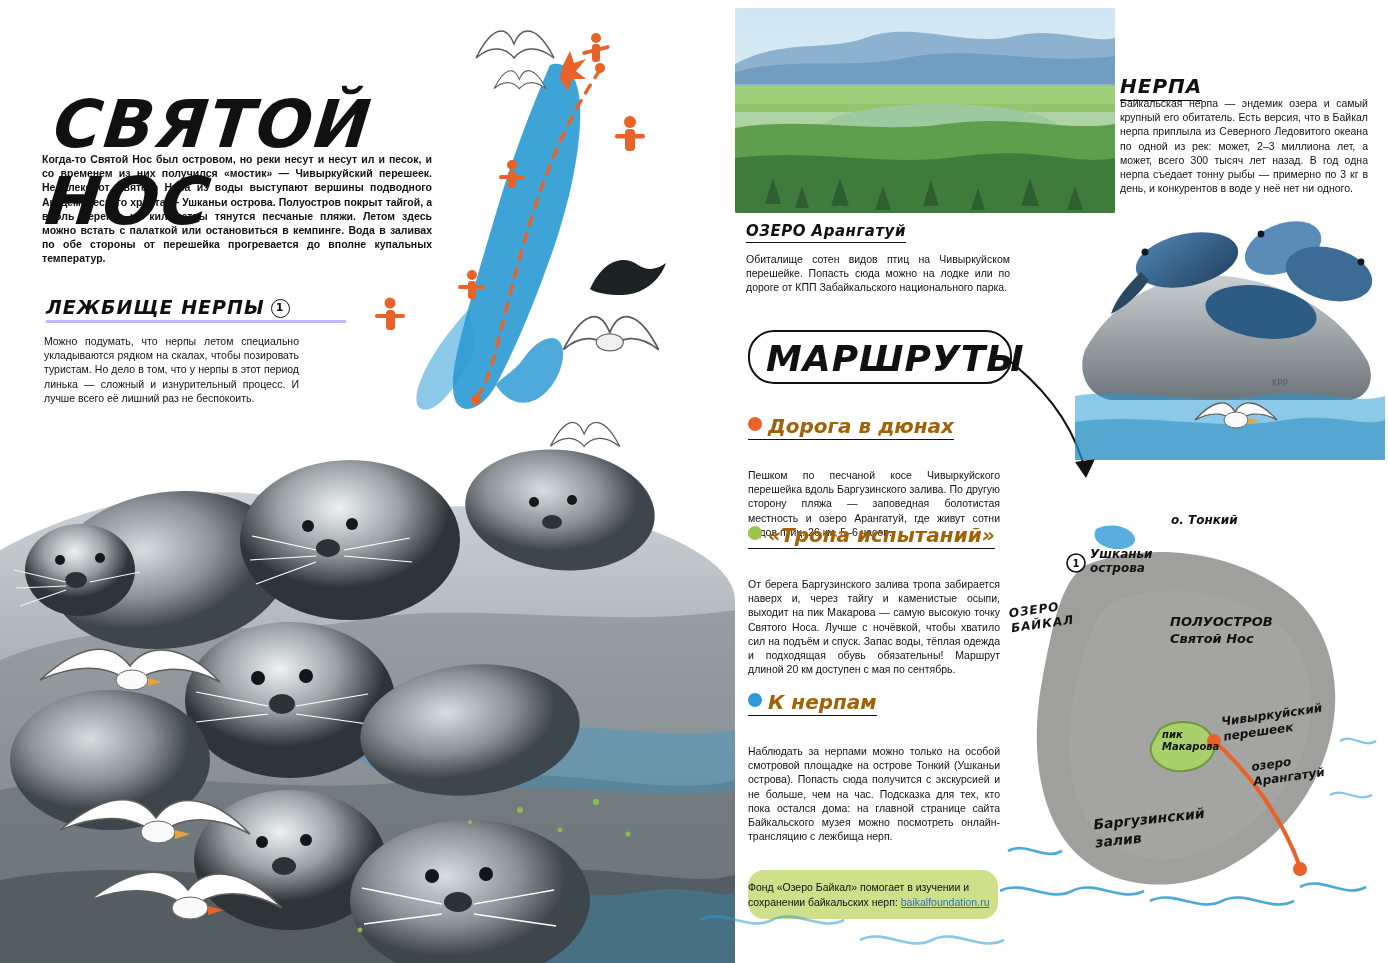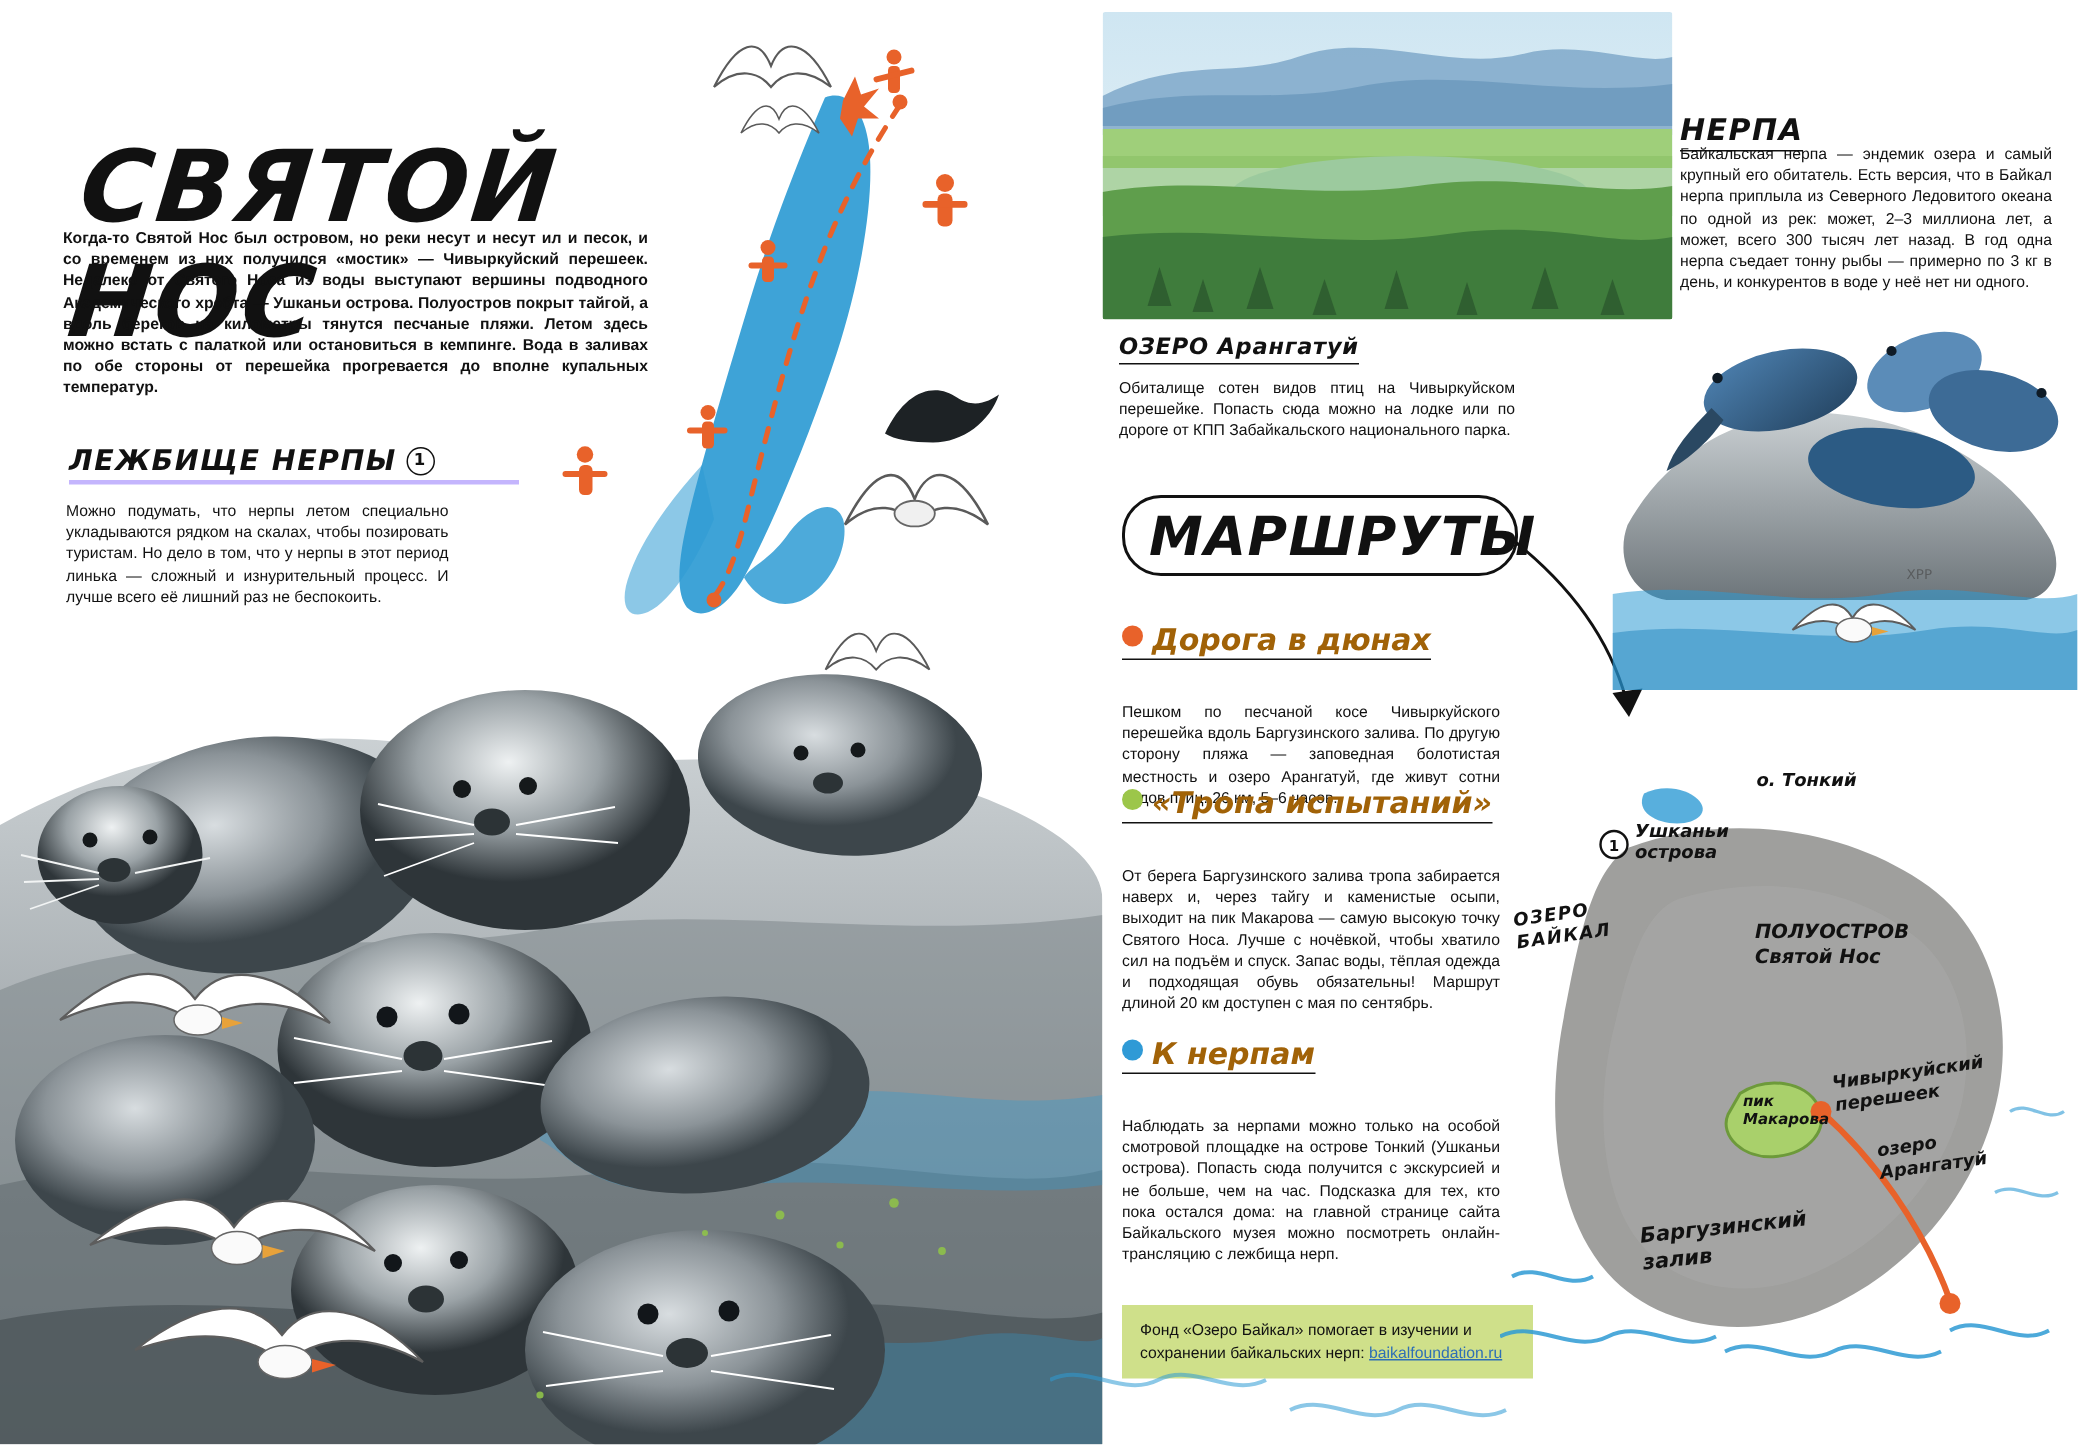--- a/index.html
+++ b/index.html
@@ -73,21 +73,21 @@
     font-size:20px;color:#a16207;border-bottom:1.6px solid #111;
     display:inline-block;padding-bottom:1px;padding-left:20px;
     position:relative;
   }
   .route-dot{
     position:absolute;left:0;top:3px;width:14px;height:14px;border-radius:50%;
   }
   .route-text{margin-top:28px;}
   #foundation{
     left:748px;top:870px;width:250px;
-    background:#cfe08a;border-radius:0;padding:10px 12px;
+    background:#cfe08a;border-radius:16px;padding:10px 0;
     font-size:10.5px;line-height:14.5px;color:#111;
   }
   #foundation a{color:#2f6fb5;text-decoration:underline;}
 
   
   #nerpa-head{
     left:1120px;top:62px;
     font-family:"DejaVu Sans", sans-serif;font-weight:bold;font-style:italic;
     font-size:20px;letter-spacing:1px;color:#111;
     border-bottom:1.8px solid #111;padding-bottom:2px;margin-top:12px;

